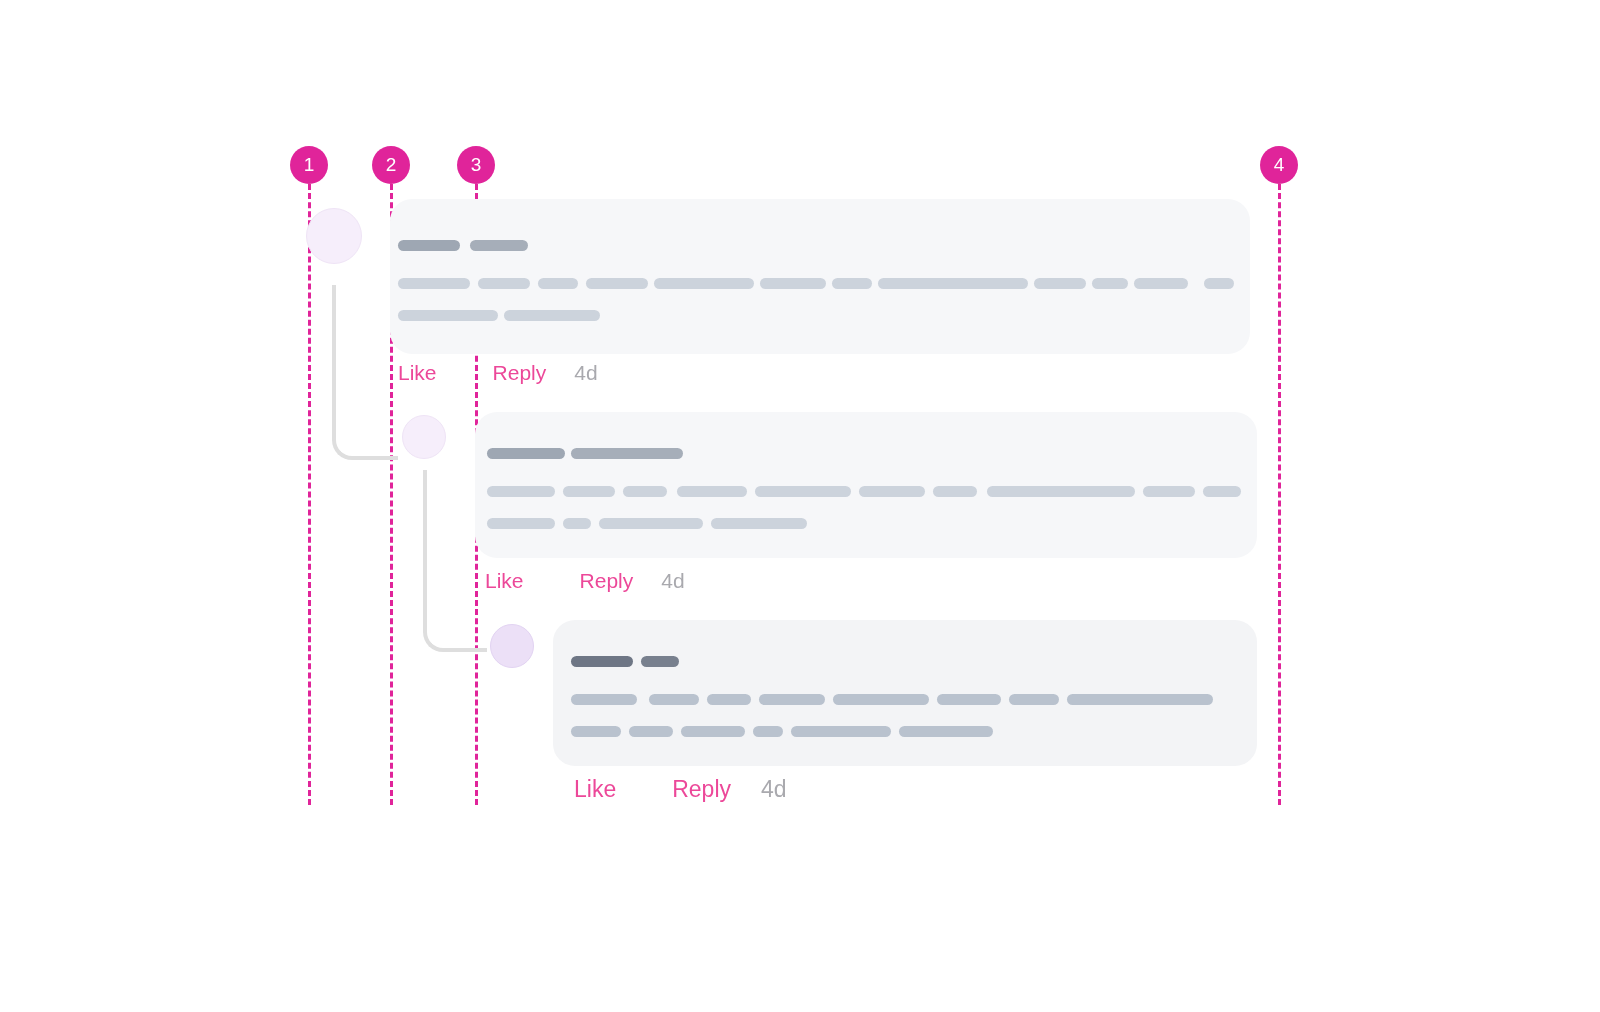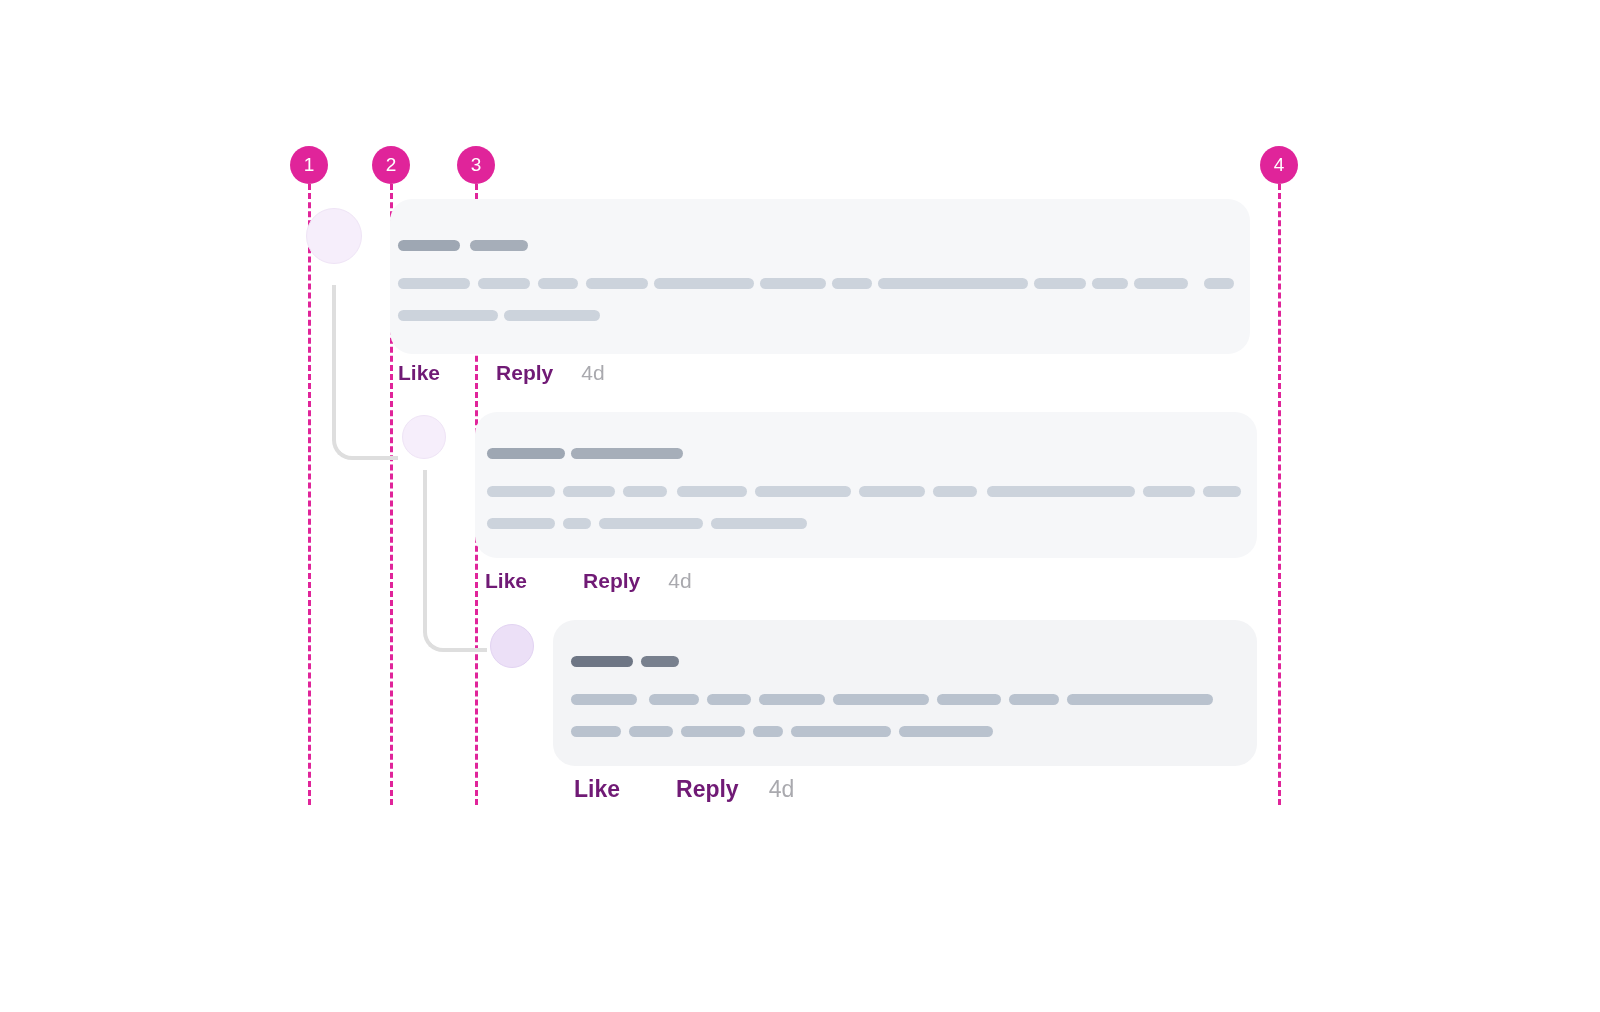--- a/index.html
+++ b/index.html
@@ -71,22 +71,22 @@
   }
 
   .actions {
     position: absolute;
     display: flex;
     align-items: center;
     white-space: nowrap;
   }
 
   .action-like, .action-reply {
-    font-weight: 700;
-    color: #701a75;
+    font-weight: 400;
+    color: #ec4899;
   }
 
   .action-time {
     color: #a9a9ae;
     font-weight: 400;
   }
 
   
   .connector {
     position: absolute;

